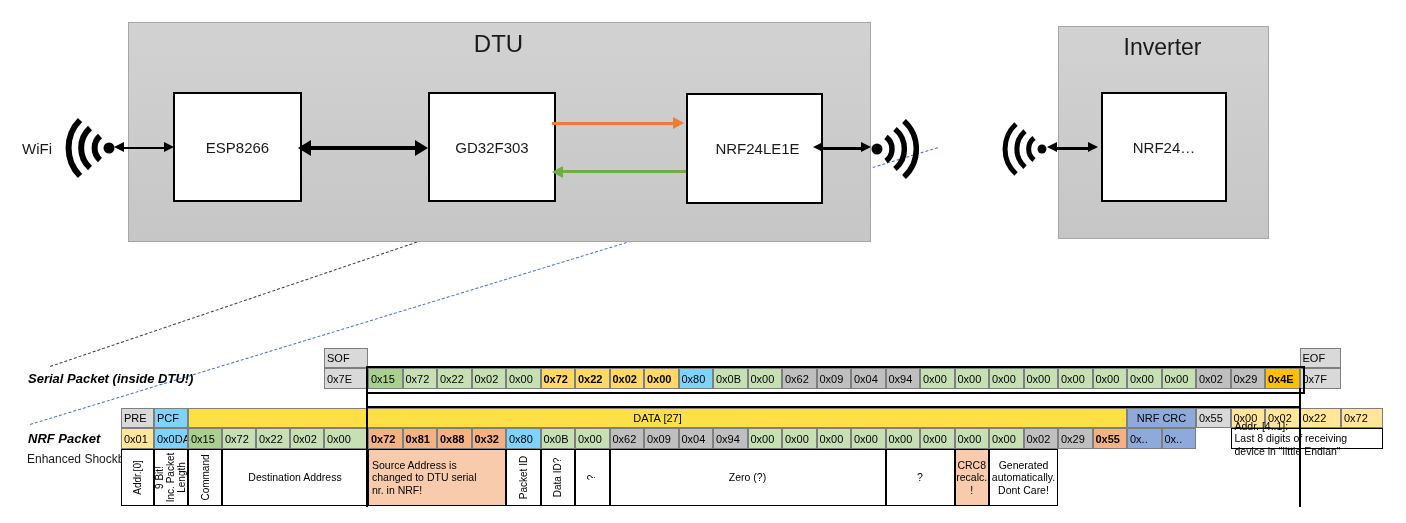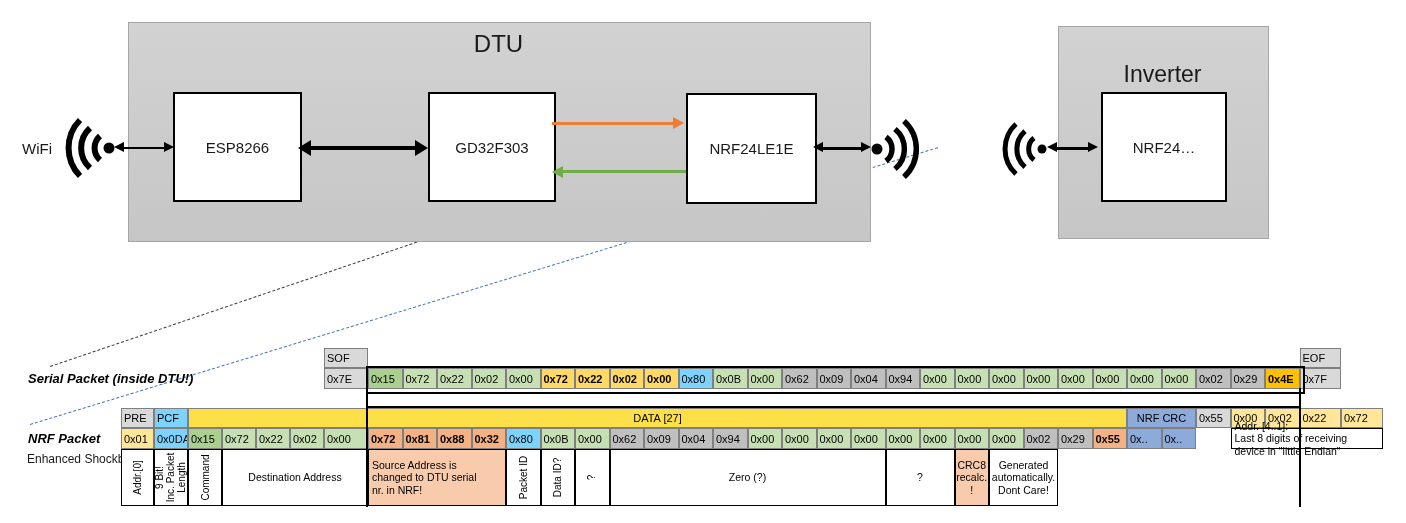--- a/index.html
+++ b/index.html
@@ -73,26 +73,26 @@
   <div class="dash dash-blue" style="left:30px;top:424px;width:949px;transform:rotate(-16.96deg);"></div>
 
   <div class="unitbox" style="left:128px;top:22px;width:741px;height:218px;"></div>
   <div class="unittitle" style="left:128px;top:30px;width:741px;">DTU</div>
   <div class="chip" style="left:173px;top:92px;width:125px;height:106px;">
     <span>ESP8266</span>
   </div>
   <div class="chip" style="left:428px;top:92px;width:124px;height:106px;">
     <span>GD32F303</span>
   </div>
-  <div class="chip" style="left:686px;top:93px;width:127px;height:107px;">
+  <div class="chip" style="left:686px;top:93px;width:127px;height:107px;padding-left:6px;">
     <span>NRF24LE1E</span>
   </div>
 
   <div class="unitbox" style="left:1058px;top:26px;width:209px;height:211px;"></div>
-  <div class="unittitle" style="left:1058px;top:34px;width:209px;font-size:23px;margin-top:27px;">Inverter</div>
+  <div class="unittitle" style="left:1058px;top:34px;width:209px;font-size:23px;">Inverter</div>
   <div class="chip" style="left:1101px;top:92px;width:122px;height:106px;">
     <span>NRF24…</span>
   </div>
 
   <div class="wifi-label" style="left:22px;top:140px;">WiFi</div>
 
   <svg class="wifi-svg" style="left:58px;top:115px;" width="60" height="66" viewBox="0 0 60 66">
     <circle cx="51" cy="33" r="5.5" fill="#000"></circle>
     <g fill="none" stroke="#000" stroke-width="6">
       <path d="M42 21 A16 16 0 0 0 42 45"></path>

